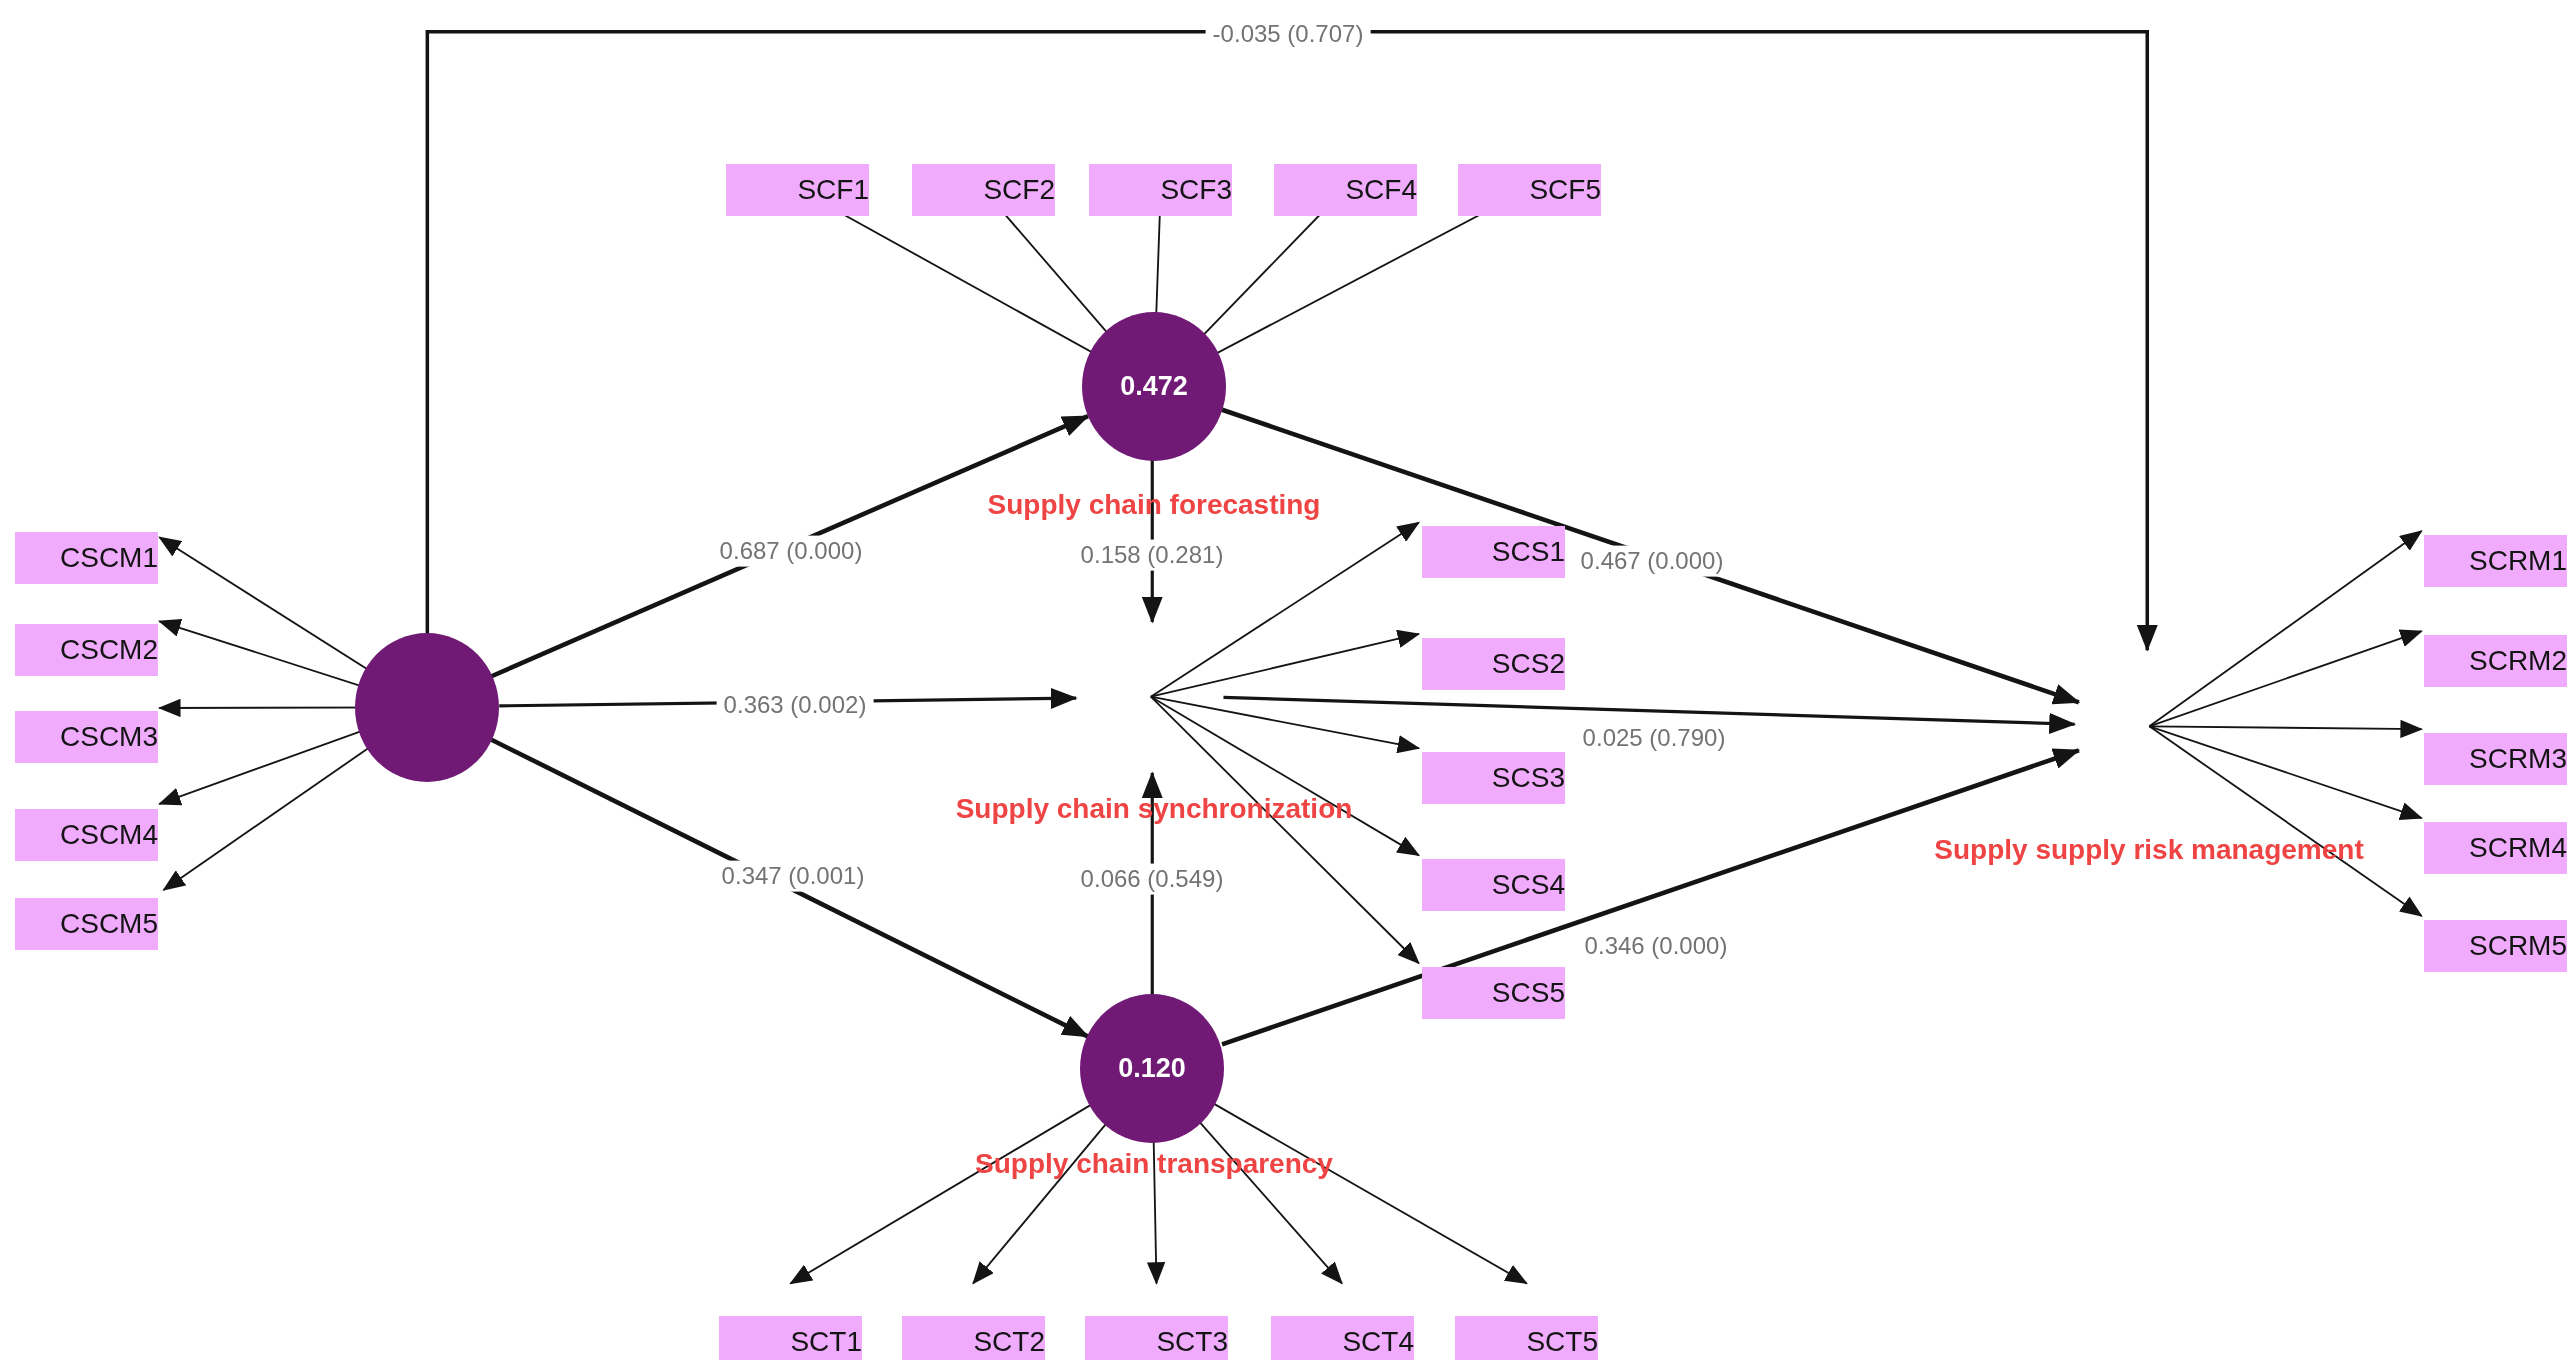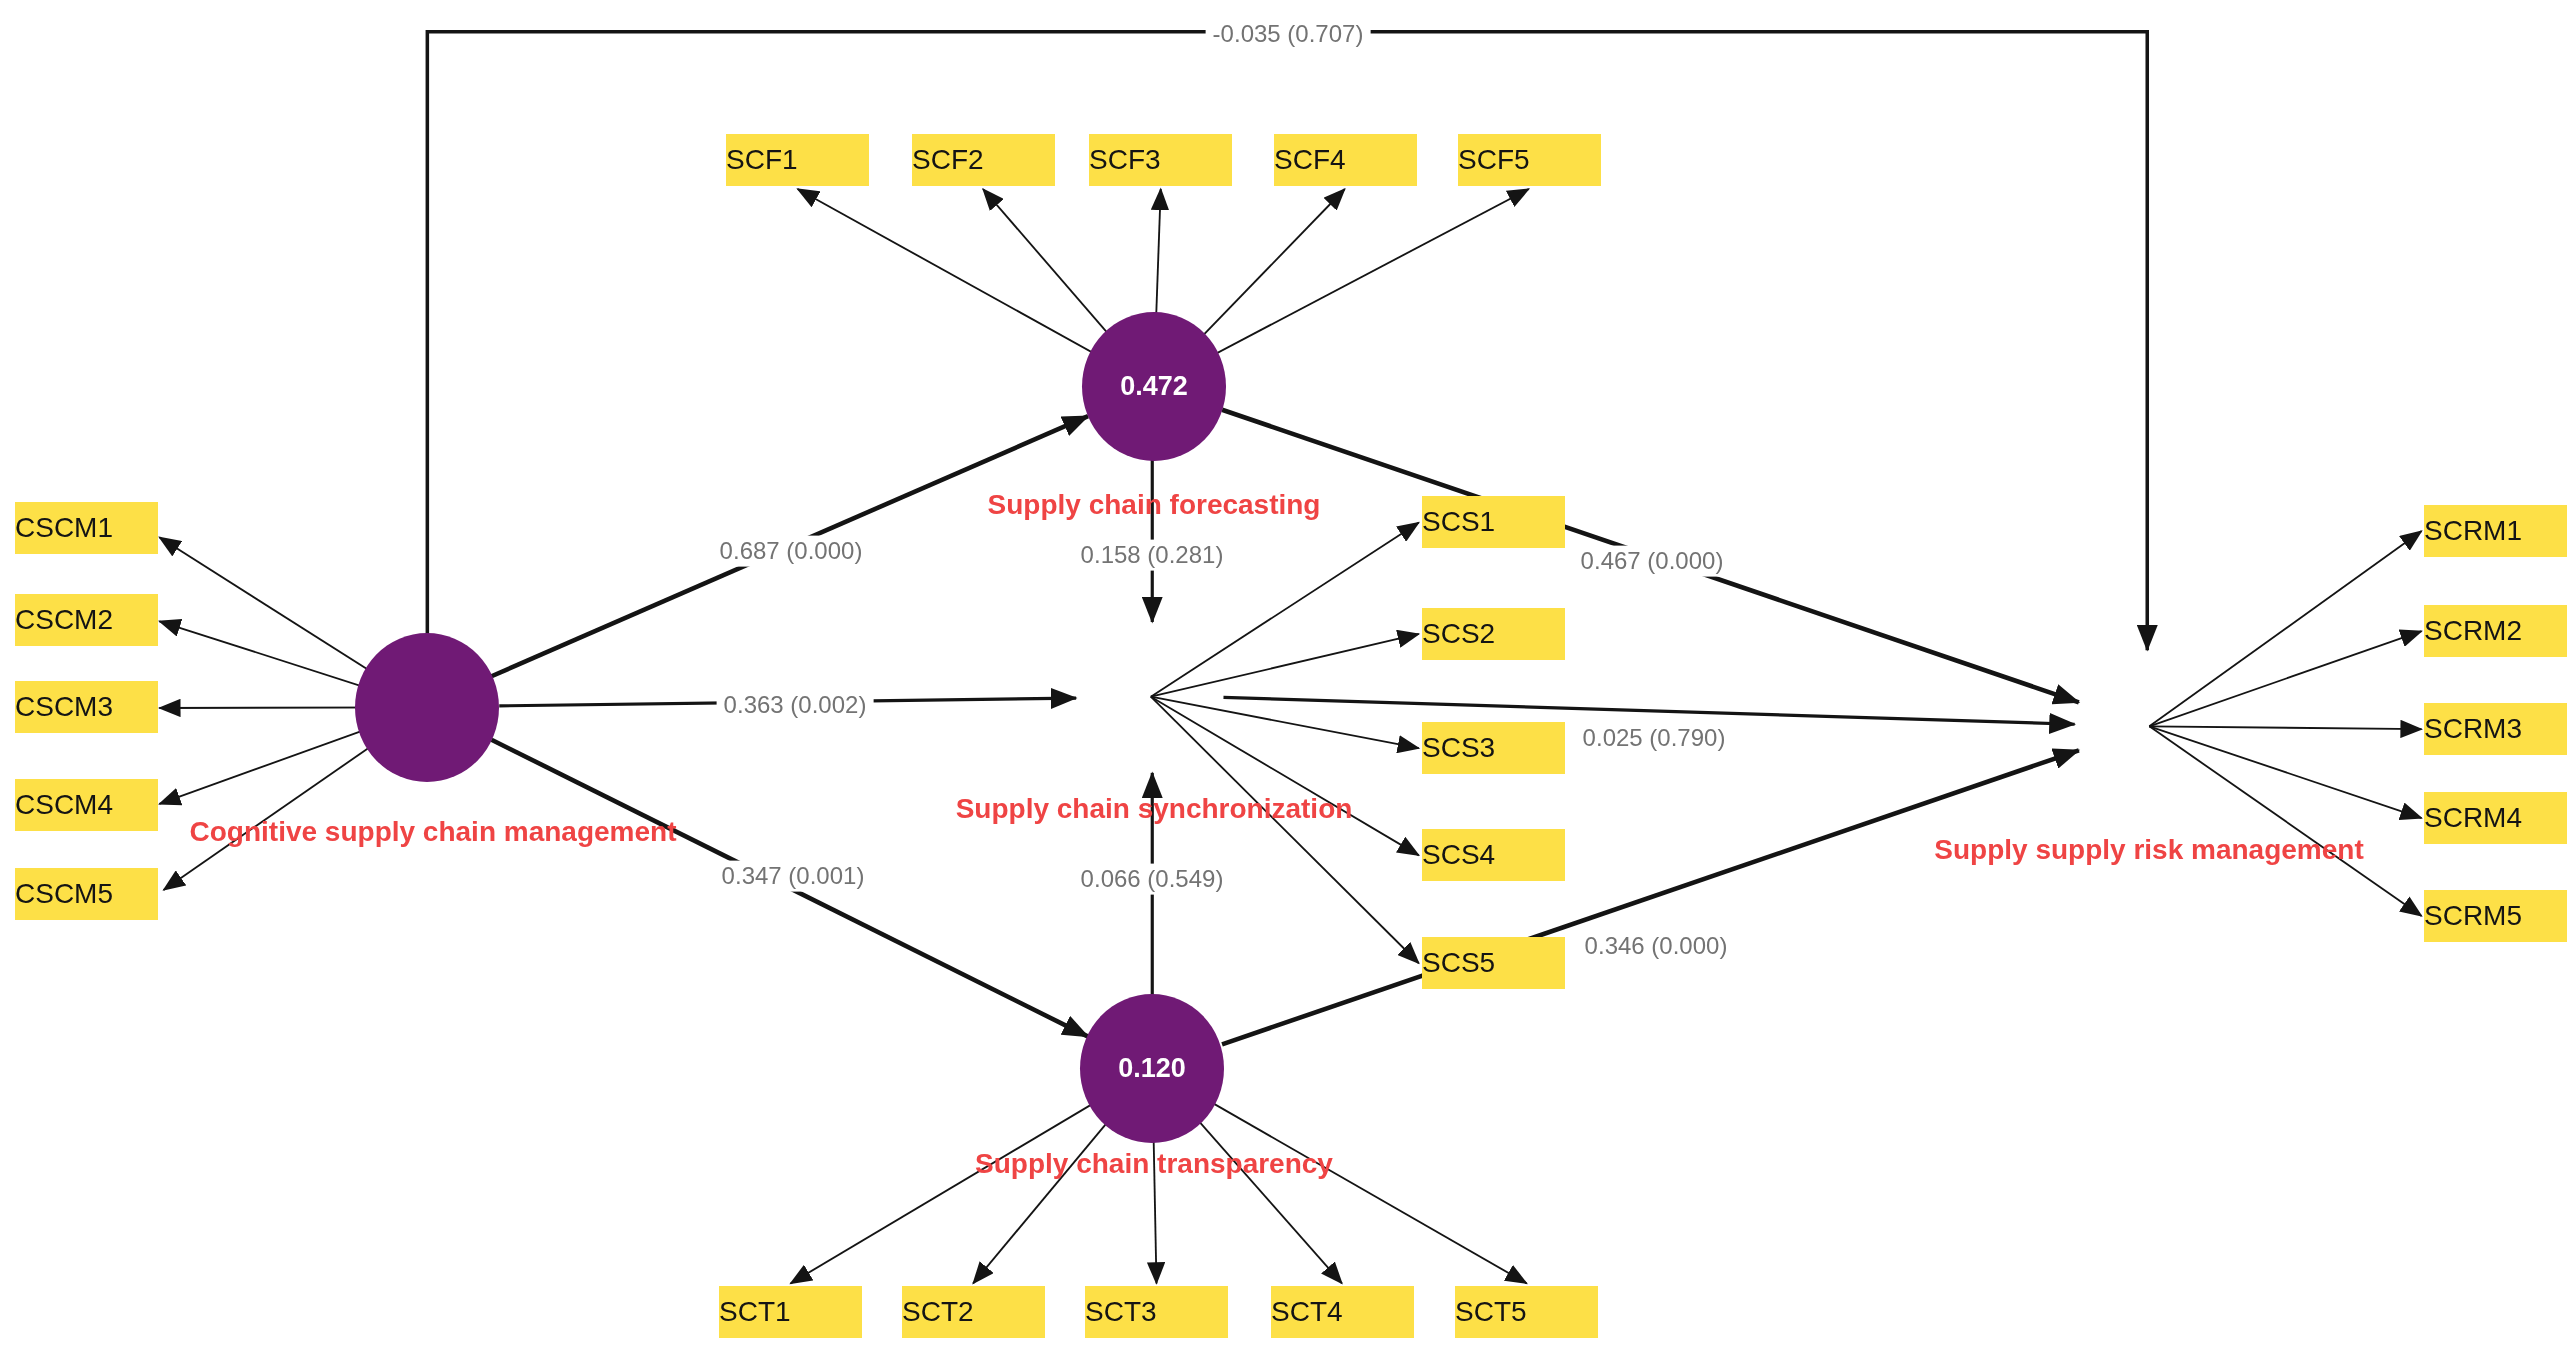--- a/index.html
+++ b/index.html
@@ -11,25 +11,26 @@
     overflow:hidden;
   }
   #edges{position:absolute;left:0;top:0;width:2576px;height:1361px;}
   #edges line, #edges polyline{stroke:#141414;fill:none;}
   .e-thin{stroke-width:2.6px;}
   .e-mid{stroke-width:4.5px;}
   .e-thick{stroke-width:6.5px;}
   .e-top{stroke-width:5px;}
   .indicator{
     position:absolute;width:143px;height:52px;
-    background:#fde047;
+    background:#f0abfc;
     color:#141414;
     font-size:28px;
-    line-height:52px;text-align:left;
+    line-height:52px;text-align:right;
     white-space:nowrap;
+    margin-top:30px;
   }
   .construct{
     position:absolute;width:144px;height:149px;
     background:#701a75;border-radius:50%;
     display:flex;align-items:center;justify-content:center;
   }
   .construct .value{
     color:#ffffff;font-size:27px;font-weight:bold;white-space:nowrap;
   }
   .construct-label{
@@ -131,21 +132,20 @@
   <div class="construct" style="left:355px;top:633px">
     <span class="value"></span>
   </div>
   <div class="construct" style="left:1082px;top:312px">
     <span class="value">0.472</span>
   </div>
   <div class="construct" style="left:1080px;top:994px">
     <span class="value">0.120</span>
   </div>
 
-  <div class="construct-label" style="left:433px;top:832px">Cognitive supply chain management</div>
   <div class="construct-label" style="left:1154px;top:505px">Supply chain forecasting</div>
   <div class="construct-label" style="left:1154px;top:809px">Supply chain synchronization</div>
   <div class="construct-label" style="left:1154px;top:1164px">Supply chain transparency</div>
   <div class="construct-label" style="left:2149px;top:850px">Supply supply risk management</div>
 
   <span class="path-label" style="left:1288px;top:34px">-0.035 (0.707)</span>
   <span class="path-label" style="left:791px;top:551px">0.687 (0.000)</span>
   <span class="path-label" style="left:795px;top:705px">0.363 (0.002)</span>
   <span class="path-label" style="left:793px;top:876px">0.347 (0.001)</span>
   <span class="path-label" style="left:1152px;top:555px">0.158 (0.281)</span>

